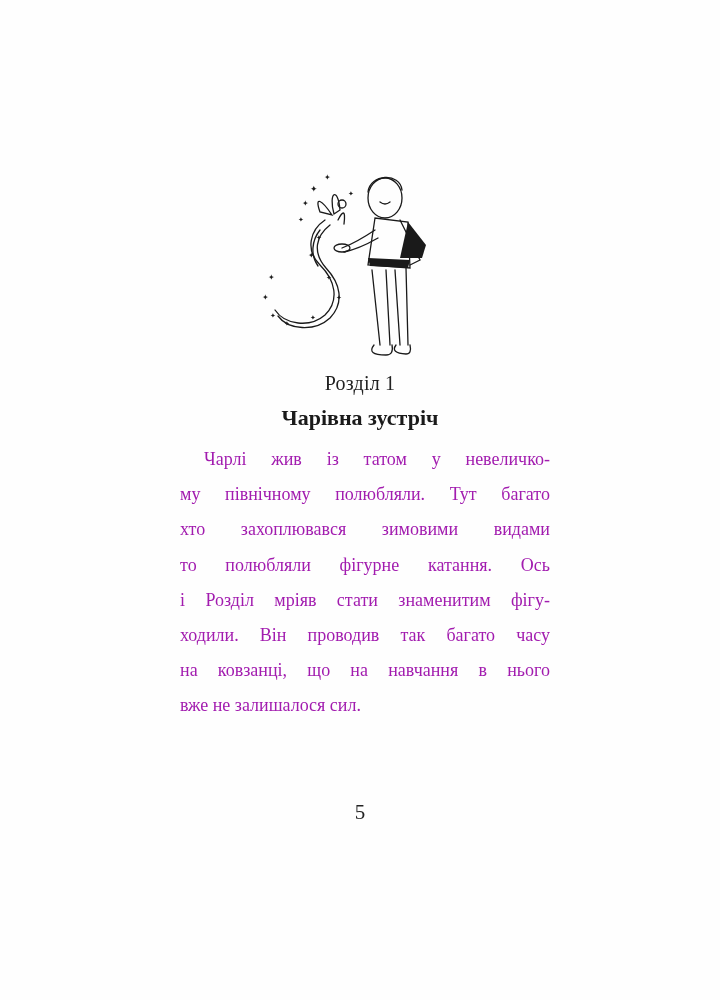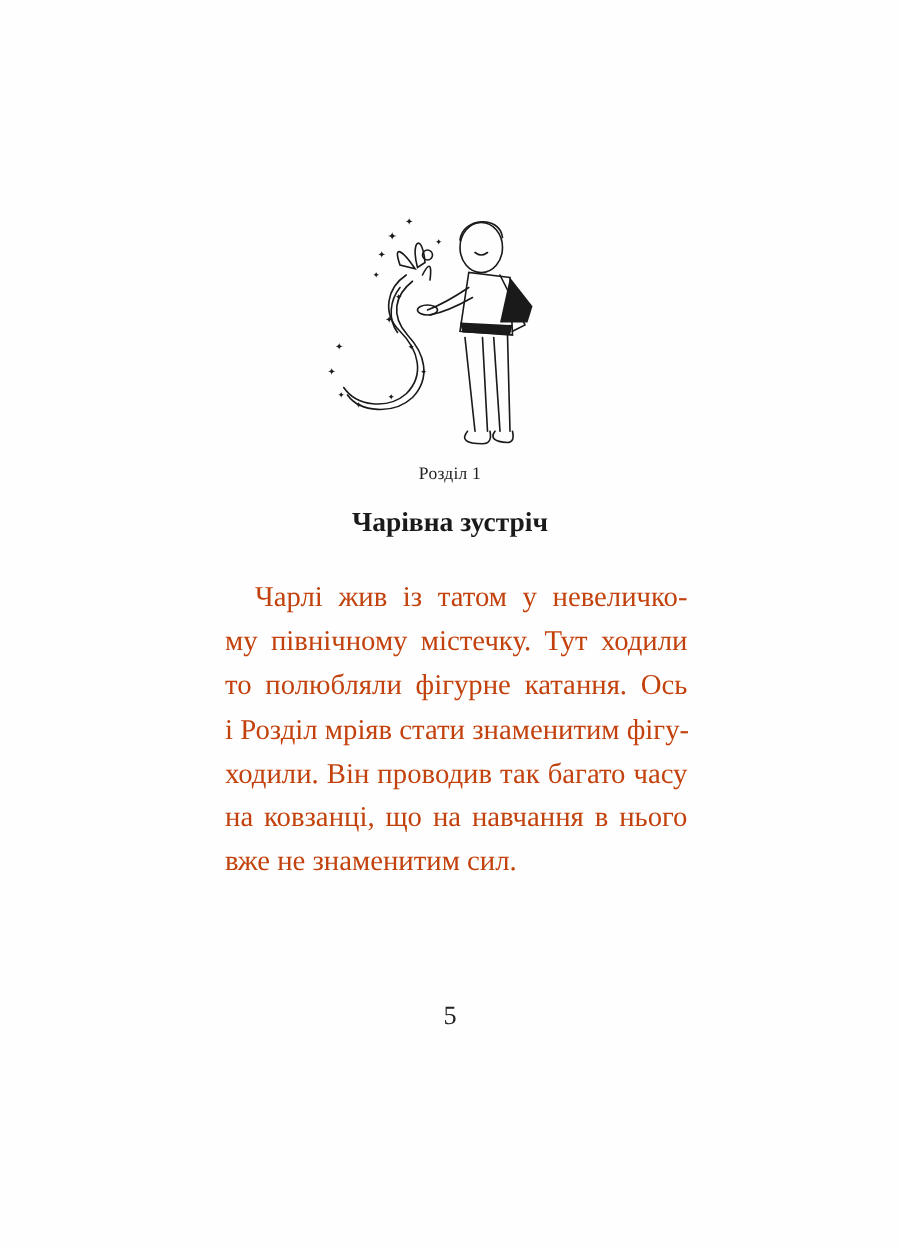--- a/index.html
+++ b/index.html
@@ -13,32 +13,32 @@
     }
     .page {
       position: absolute; left: 0; top: 0; width: 720px; height: 1000px;
       background: #fefefe;
     }
     .illustration {
       position: absolute; left: 250px; top: 140px; width: 220px; height: 230px;
     }
     .chapter-label {
       position: absolute; left: 0; width: 720px; top: 372px;
-      text-align: center; font-size: 14px; letter-spacing: 0.2px;
+      text-align: center; font-size: 20px; letter-spacing: 0.2px;
       color: #222;
     }
     .chapter-title {
       position: absolute; left: 0; width: 720px; top: 405px;
       text-align: center; font-size: 22px; font-weight: bold;
       color: #1a1a1a;
     }
     .body-text {
-      position: absolute; left: 180px; top: 460px; width: 370px;
-      font-size: 23px; line-height: 35.2px;
-      color: #c2410c;
+      position: absolute; left: 180px; top: 442px; width: 370px;
+      font-size: 18px; line-height: 35.2px;
+      color: #a21caf;
     }
     .line { display: block; white-space: nowrap; text-align: justify; text-align-last: justify; }
     .line.first { padding-left: 24px; }
     .line.last { text-align-last: left; }
     .page-number {
       position: absolute; left: 0; width: 720px; top: 800px;
       text-align: center; font-size: 21px; color: #222;
     }
   </style>
 </head>
@@ -99,22 +99,23 @@
         <text x="98" y="56" font-size="7">✦</text>
       </g>
     </svg>
   </div>
 
   <div class="chapter-label">Розділ 1</div>
   <div class="chapter-title">Чарівна зустріч</div>
 
   <div class="body-text">
     <span class="line first">Чарлі жив із татом у невеличко-</span>
-    <span class="line">му північному містечку. Тут ходили</span>
+    <span class="line">му північному полюбляли. Тут багато</span>
+    <span class="line">хто захоплювався зимовими видами</span>
     <span class="line">то полюбляли фігурне катання. Ось</span>
     <span class="line">і Розділ мріяв стати знаменитим фігу-</span>
     <span class="line">ходили. Він проводив так багато часу</span>
     <span class="line">на ковзанці, що на навчання в нього</span>
-    <span class="line last">вже не знаменитим сил.</span>
+    <span class="line last">вже не залишалося сил.</span>
   </div>
 
   <div class="page-number">5</div>
 </div>
 
 </body></html>

